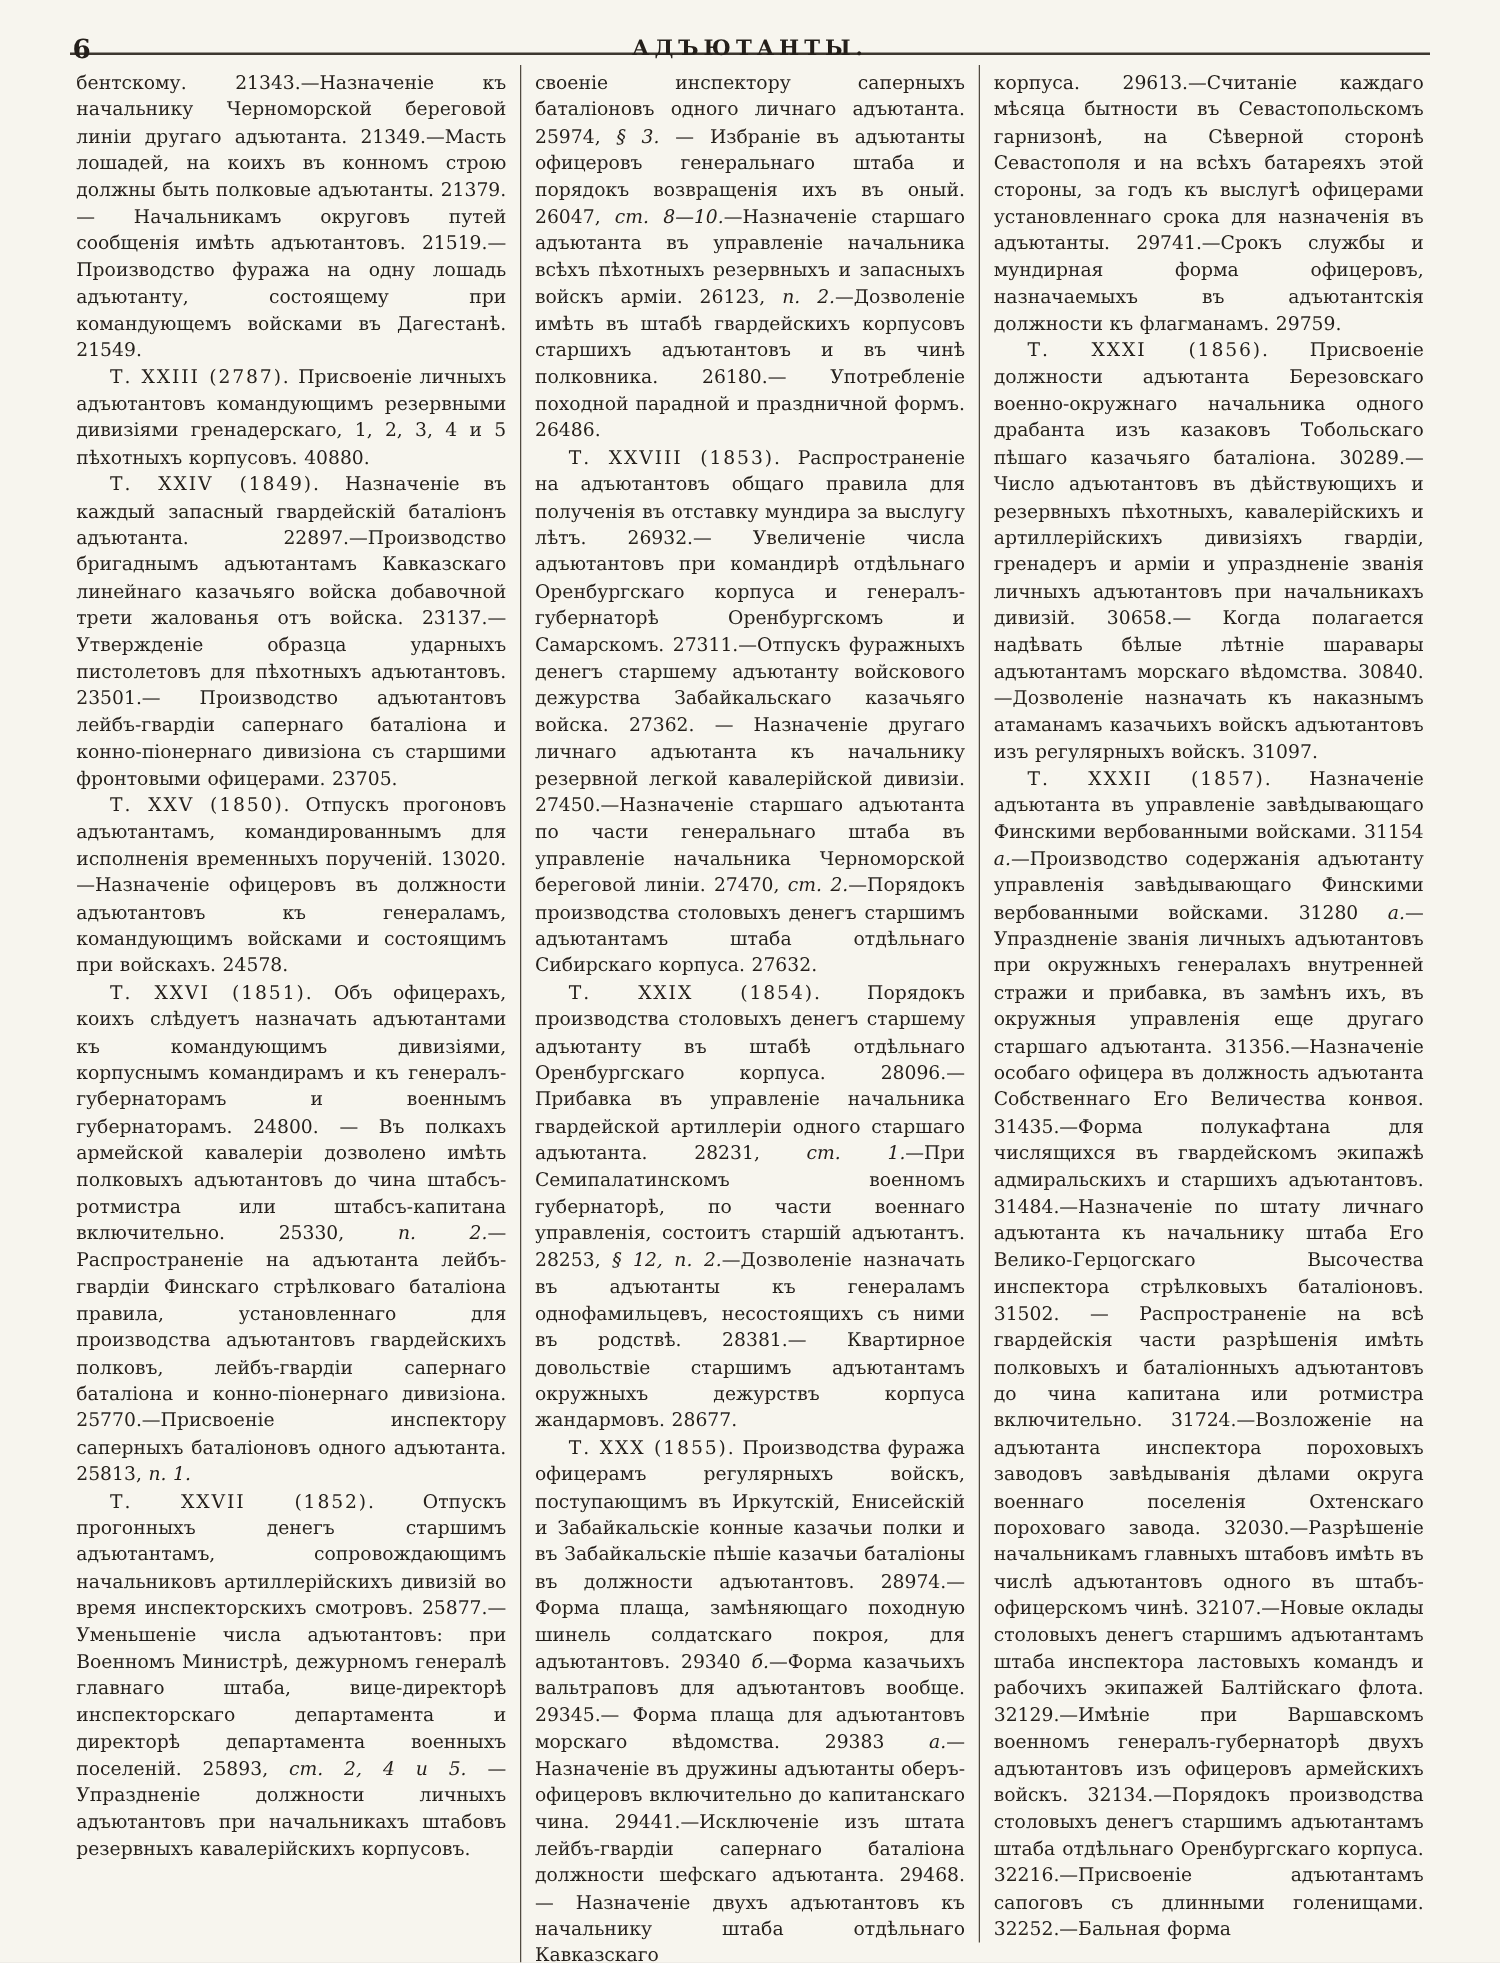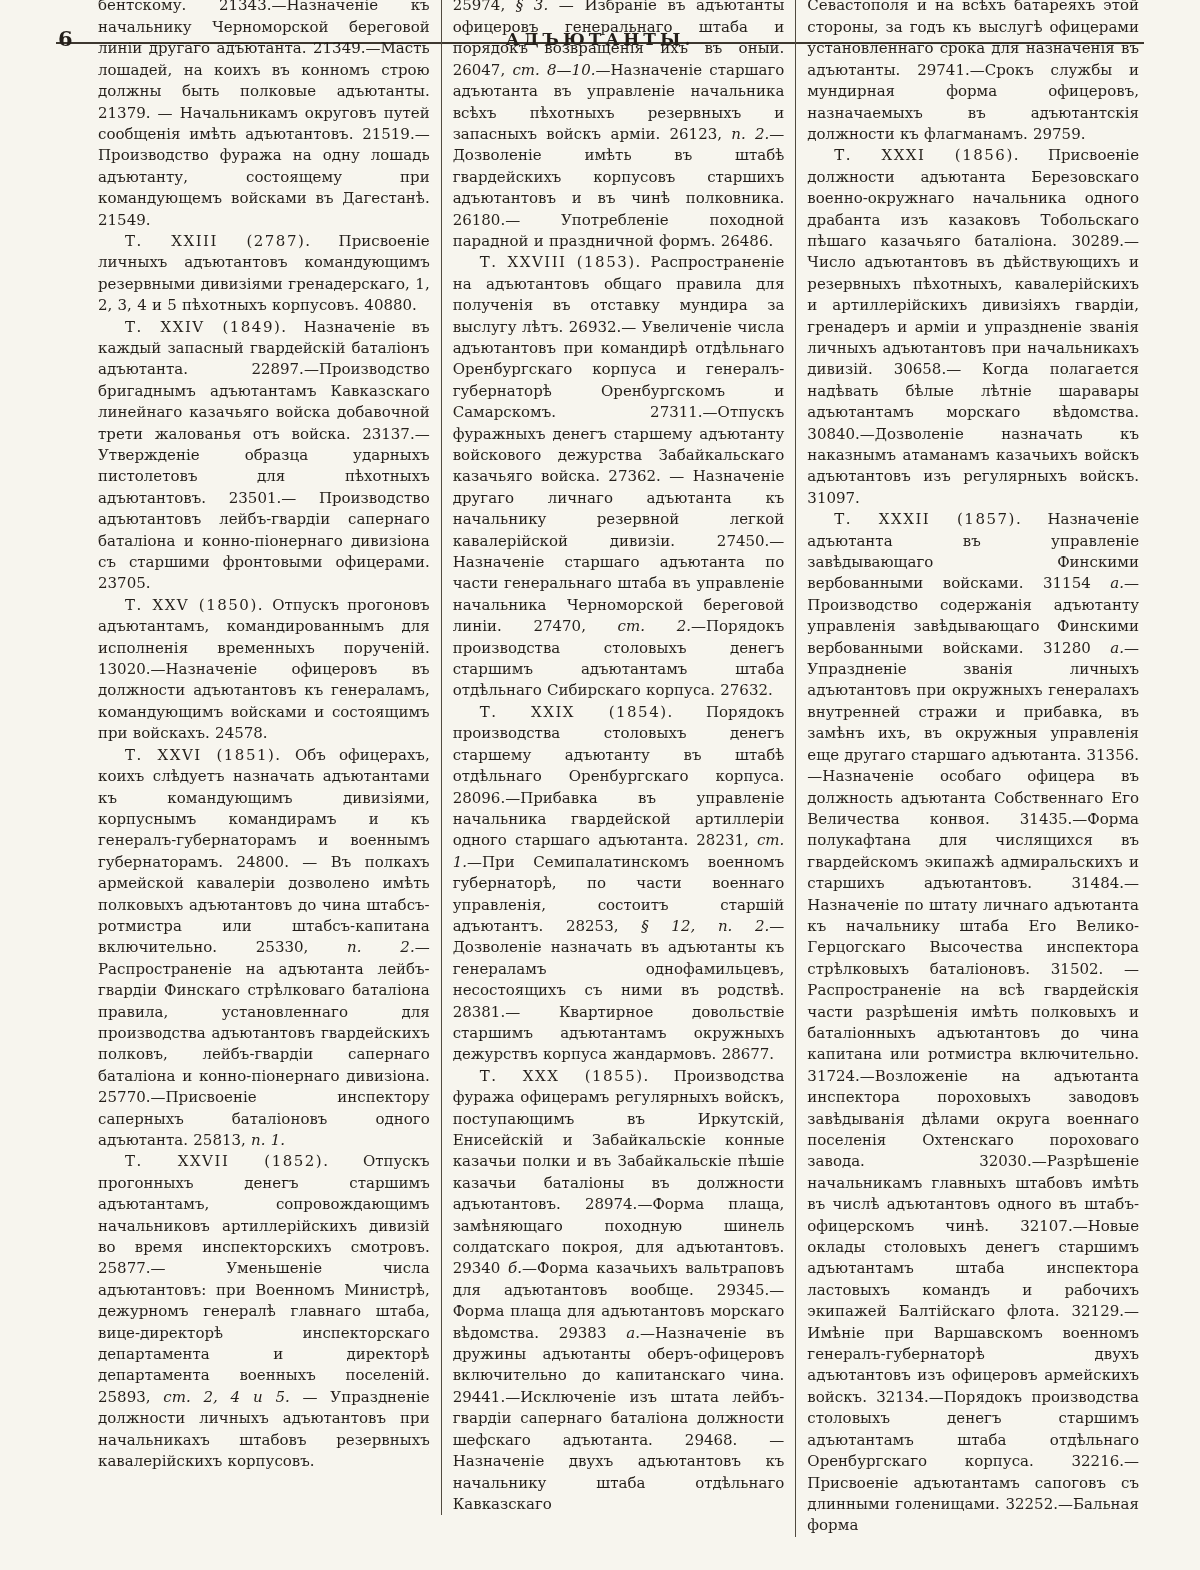--- a/index.html
+++ b/index.html
@@ -10,21 +10,21 @@
     background:var(--paper); color:var(--ink);
     font-family:"DejaVu Serif","Liberation Serif",serif;
   }
   .header { position:relative; height:42px; padding:26px 58px 0; }
   .page-number { position:absolute; left:58px; top:26px; font-size:21px; font-weight:bold; }
   .page-title {
     position:absolute; left:0; right:0; top:29px; text-align:center;
     font-weight:bold; font-size:17px; letter-spacing:4px;
   }
   .rule { margin:0 56px; border:0; border-top:2px solid var(--rule); height:0; }
-  .columns { display:flex; align-items:center; padding:8px 50px 0; height:1368px;margin-left:37px; }
+  .columns { display:flex; align-items:flex-start; padding:8px 50px 0; height:1368px; }
   .col { flex:1 1 0; padding:4px 11px 0; overflow:hidden; }
   .col + .col { border-left:1.5px solid #514a40; }
   .para { margin:0; text-align:justify; font-size:15px; line-height:21.4px;
           text-justify:inter-word; word-spacing:0.5px; }
   .para.indent { text-indent:27px; }
   .b { font-weight:normal; letter-spacing:1.5px; }
   .i { font-style:italic; }
 </style>
 </head>
 <body>

